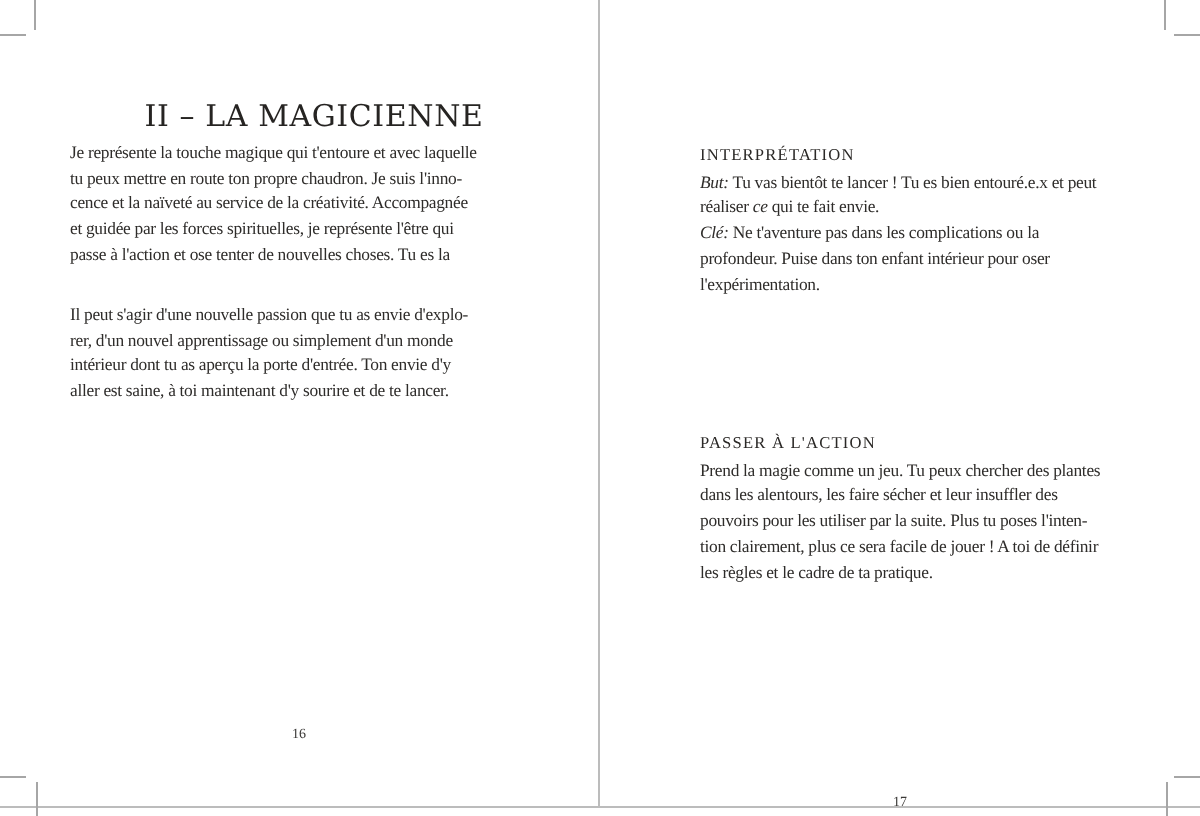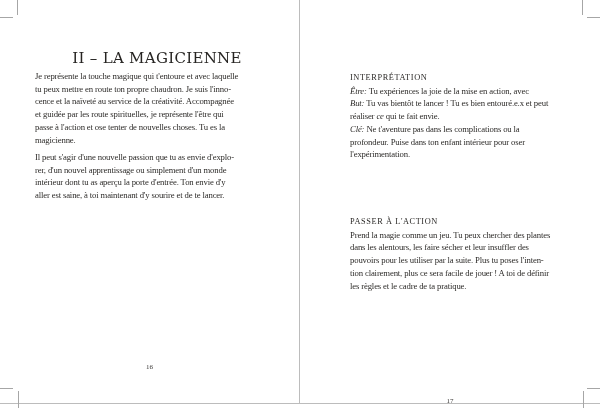--- a/index.html
+++ b/index.html
@@ -84,35 +84,33 @@
 <div class="mark m-bl-h"></div>
 <div class="mark m-br-v"></div>
 <div class="mark m-br-h"></div>
 
 <h1 class="chapter-title" style="margin:12px;font-weight:normal;">II – LA MAGICIENNE</h1>
 
 <div class="textblock para-1">
     <div class="tline"><span>Je représente la touche magique qui t'entoure et avec laquelle</span></div>
     <div class="tline"><span>tu peux mettre en route ton propre chaudron. Je suis l'inno-</span></div>
     <div class="tline"><span>cence et la naïveté au service de la créativité. Accompagnée</span></div>
-    <div class="tline"><span>et guidée par les route spirituelles, je représente l'être qui</span></div>
+    <div class="tline"><span>et guidée par les forces spirituelles, je représente l'être qui</span></div>
     <div class="tline"><span>passe à l'action et ose tenter de nouvelles choses. Tu es la</span></div>
-    <div class="tline"><span>magicienne.</span></div>
   </div>
 <div class="textblock para-2">
     <div class="tline"><span>Il peut s'agir d'une nouvelle passion que tu as envie d'explo-</span></div>
     <div class="tline"><span>rer, d'un nouvel apprentissage ou simplement d'un monde</span></div>
     <div class="tline"><span>intérieur dont tu as aperçu la porte d'entrée. Ton envie d'y</span></div>
     <div class="tline"><span>aller est saine, à toi maintenant d'y sourire et de te lancer.</span></div>
   </div>
 
 <div class="textblock section-1">
   <div class="sec-heading">INTERPRÉTATION</div>
   <div>
-      <div class="tline"><span class="it">Être:</span><span> Tu expériences la joie de la mise en action, avec</span></div>
       <div class="tline"><span class="it">But:</span><span> Tu vas bientôt te lancer ! Tu es bien entouré.e.x et peut</span></div>
       <div class="tline"><span>réaliser </span><span class="it">ce</span><span> qui te fait envie.</span></div>
       <div class="tline"><span class="it">Clé:</span><span> Ne t'aventure pas dans les complications ou la</span></div>
       <div class="tline"><span>profondeur. Puise dans ton enfant intérieur pour oser</span></div>
       <div class="tline"><span>l'expérimentation.</span></div>
     </div>
 </div>
 
 <div class="textblock section-2">
   <div class="sec-heading">PASSER À L'ACTION</div>

